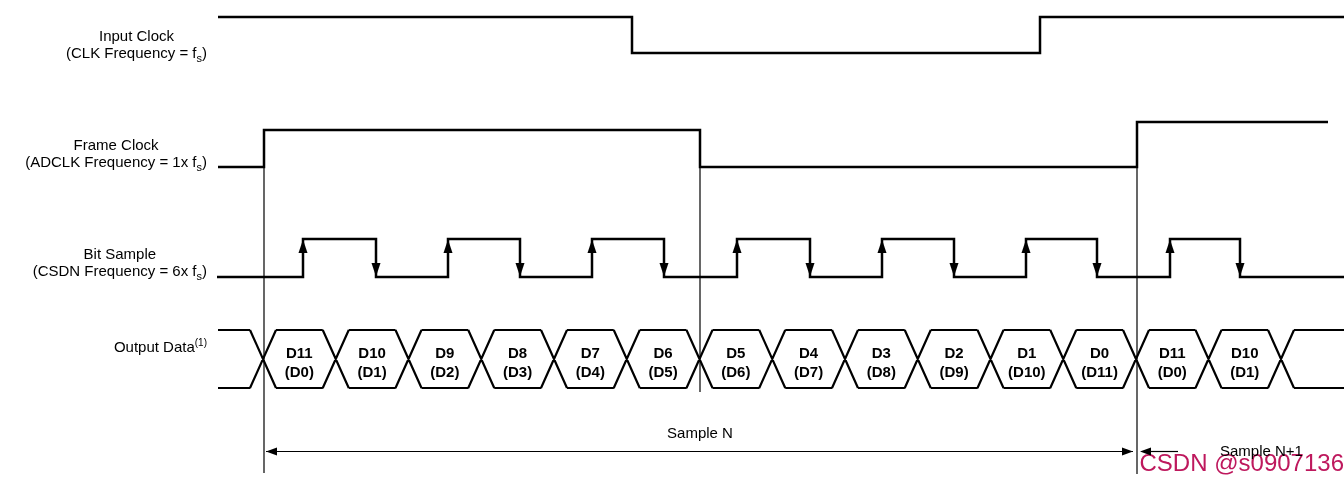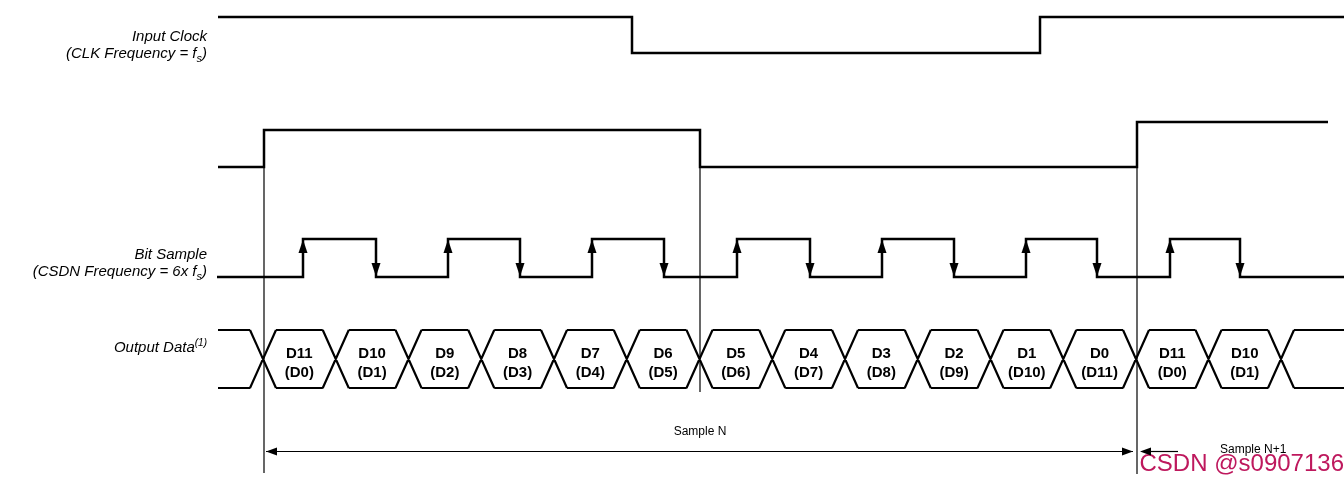--- a/index.html
+++ b/index.html
@@ -2,26 +2,26 @@
 <html><head>
 <meta charset="utf-8">
 <style>
   html,body{margin:0;padding:0;background:#ffffff;}
   .stage{
     position:relative;width:1344px;height:481px;background:#ffffff;
     font-family:"Liberation Sans", sans-serif;overflow:hidden;color:#000;
   }
   .wave-svg{position:absolute;left:0;top:0;z-index:1;}
   .siglabel{
-    position:absolute;right:1137px;text-align:right;
-    font-size:15px;line-height:17px;white-space:nowrap;z-index:2;font-style:italic;
+    position:absolute;right:1137px;text-align:center;
+    font-size:15px;line-height:17px;white-space:nowrap;z-index:2;
   }
   .siglabel sub{font-size:11px;line-height:0;}
   .siglabel sup{font-size:10px;line-height:0;}
-  .anno{position:absolute;font-size:12px;z-index:3;white-space:nowrap;}
+  .anno{position:absolute;font-size:15px;z-index:3;white-space:nowrap;}
   .anno-sample-n{left:630px;top:424px;width:140px;text-align:center;}
   .anno-sample-n1{left:1220px;top:442px;}
   .watermark{
     position:absolute;right:0px;top:449px;font-size:24px;color:#be185d;
     z-index:0;white-space:nowrap;
   }
 </style>
 </head>
 <body>
 
@@ -70,20 +70,24 @@
       <polygon points="1133,451.5 1122,447.5 1122,455.5" fill="#000000"></polygon>
       <polygon points="1140,451.5 1151,447.5 1151,455.5" fill="#000000"></polygon>
       <path d="M1150 451.5 H1178" fill="none" stroke="#000000" stroke-width="1.2"></path>
     </svg>
 
   <div class="siglabel" style="top:27px">
     <div>Input Clock</div>
     <div><span>(CLK Frequency = f</span><sub>s</sub><span>)</span></div>
   </div>
 
+  <div class="siglabel" style="top:136px">
+    <div>Frame Clock</div>
+    <div><span>(ADCLK Frequency = 1x f</span><sub>s</sub><span>)</span></div>
+  </div>
 
   <div class="siglabel" style="top:245px">
     <div>Bit Sample</div>
     <div><span>(CSDN Frequency = 6x f</span><sub>s</sub><span>)</span></div>
   </div>
 
   <div class="siglabel" style="top:338px">
     <div><span>Output Data</span><sup>(1)</sup></div>
   </div>
 

